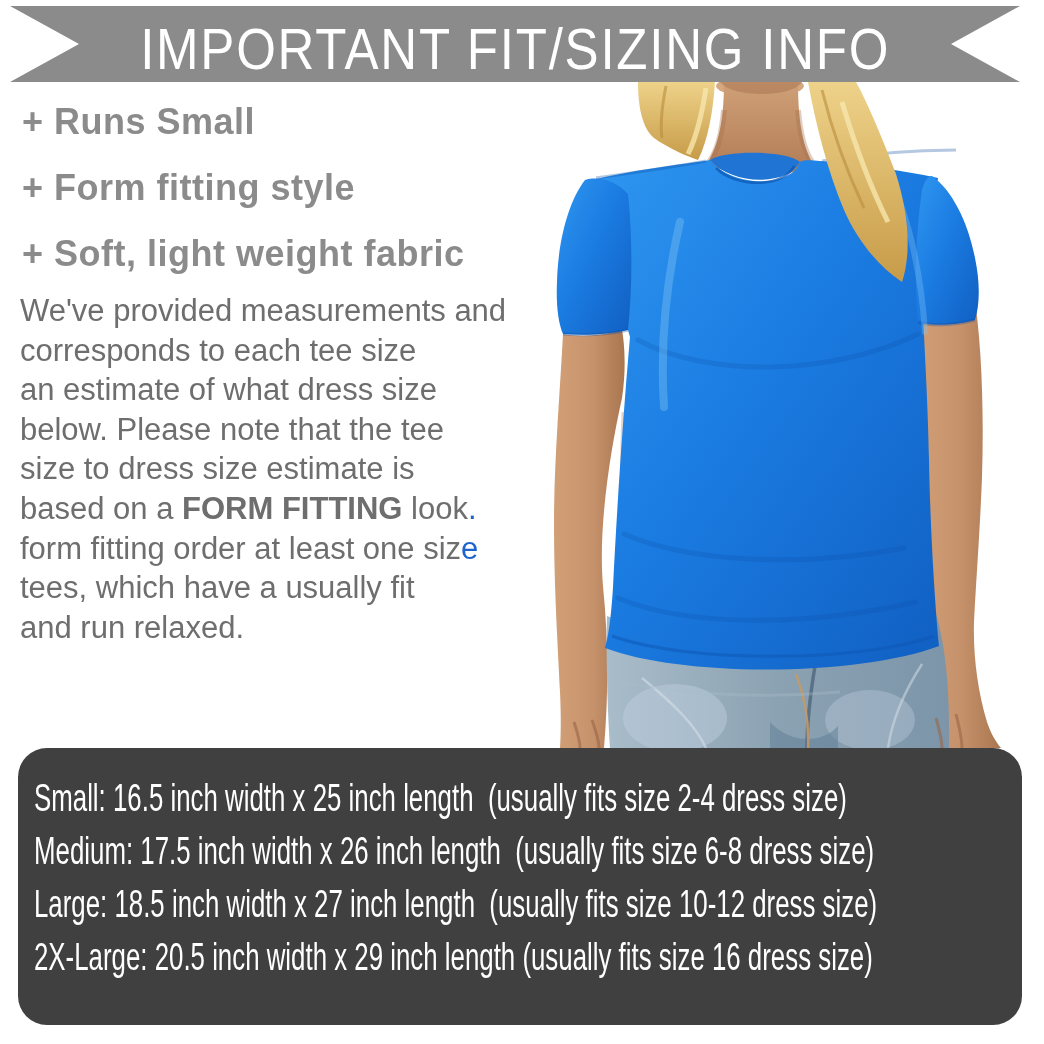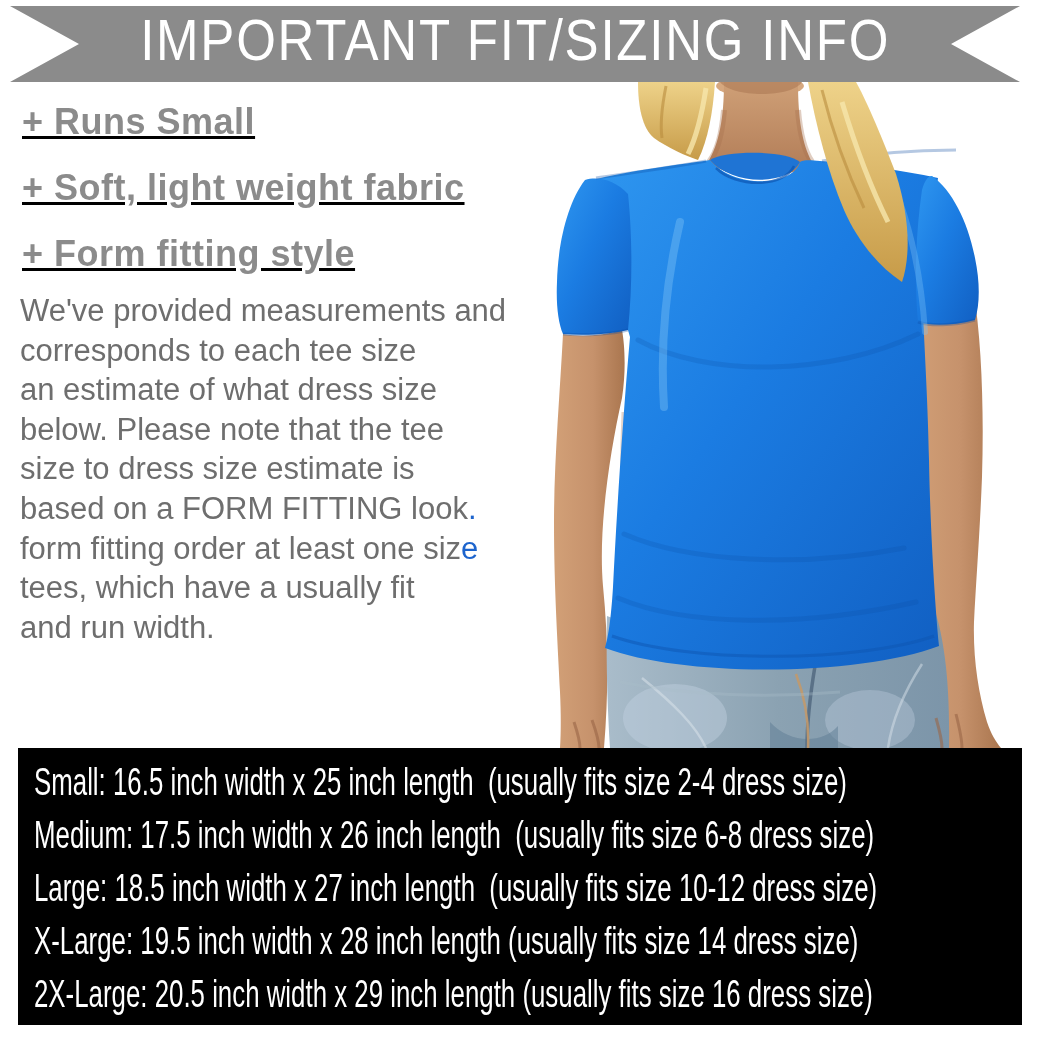--- a/index.html
+++ b/index.html
@@ -2,37 +2,37 @@
 <html><head>
 <meta charset="utf-8">
 <style>
   html,body{margin:0;padding:0;background:#fff;}
   .page{position:relative;width:1044px;height:1044px;background:#ffffff;overflow:hidden;
         font-family:"Liberation Sans", sans-serif;}
   
   .banner{position:absolute;left:10px;top:6px;width:1010px;height:76px;}
   .banner svg{position:absolute;left:0;top:0;}
   .banner-title{position:absolute;left:0;top:0;width:1010px;height:76px;
-                display:flex;align-items:flex-start;justify-content:center;}
+                display:flex;align-items:flex-end;justify-content:center;}
   .banner-title span{display:inline-block;color:#ffffff;font-size:58px;font-weight:400;
                 letter-spacing:2px;transform:scaleX(0.88);white-space:pre;}
   
-  .features{position:absolute;left:22px;top:100px;text-decoration:underline;}
+  .features{position:absolute;left:22px;top:100px;}
   .feature{font-size:36px;font-weight:bold;color:#8b8b8b;line-height:44px;
            margin-bottom:22px;white-space:pre;letter-spacing:0.5px;}
   
   .para{position:absolute;left:20px;top:291px;color:#6e6e6e;font-size:31px;line-height:39.6px;}
   .pl{white-space:pre;}
-  .pl .b{font-weight:normal;}
+  .pl .b{font-weight:bold;}
   .pl .blue{color:#1d64cd;}
   
   .photo{position:absolute;left:470px;top:82px;width:574px;height:666px;}
   
   .size-box{position:absolute;left:18px;top:748px;width:1004px;height:277px;
-            background:#000000;box-sizing:border-box;padding:8px 0 0 16px;overflow:hidden;}
+            background:#404040;box-sizing:border-box;padding:24px 0 0 16px;overflow:hidden;border-radius:29px;}
   .size-row{height:53px;line-height:53px;font-size:38px;color:#ffffff;}
   .size-row .cond{display:inline-block;transform:scaleX(0.68);transform-origin:0 50%;white-space:pre;}
 </style>
 </head>
 <body>
 
 <div class="page">
 
   <div class="banner">
     <svg width="1010" height="76" viewBox="0 0 1010 76">
@@ -136,37 +136,36 @@
            C410,50 395,16 386,0 Z"></path>
       <path d="M236,6 C232,32 226,56 218,72" stroke="#f6e6ab" stroke-width="5" fill="none" opacity="0.8"></path>
       <path d="M196,4 C192,24 190,42 192,56" stroke="#b98c3e" stroke-width="3" fill="none" opacity="0.6"></path>
       <path d="M372,20 C384,60 398,100 418,140" stroke="#f6e6ab" stroke-width="5" fill="none" opacity="0.8"></path>
       <path d="M352,8 C362,48 376,88 394,126" stroke="#b98c3e" stroke-width="3" fill="none" opacity="0.6"></path>
     </g>
   </svg>
 
   <div class="features">
     <div class="feature">+ Runs Small</div>
+    <div class="feature">+ Form fitting style</div>
     <div class="feature">+ Soft, light weight fabric</div>
-    <div class="feature">+ Form fitting style</div>
   </div>
 
   <div class="para">
     <div class="pl">We've provided measurements and</div>
     <div class="pl">corresponds to each tee size</div>
     <div class="pl">an estimate of what dress size</div>
     <div class="pl">below. Please note that the tee</div>
     <div class="pl">size to dress size estimate is</div>
     <div class="pl"><span>based on a </span><span class="b">FORM FITTING</span><span> look</span><span class="blue">.</span></div>
     <div class="pl"><span>form fitting order at least one siz</span><span class="blue">e</span></div>
     <div class="pl">tees, which have a usually fit</div>
-    <div class="pl">and run width.</div>
+    <div class="pl">and run relaxed.</div>
   </div>
 
   <div class="size-box">
     <div class="size-row"><span class="cond">Small: 16.5 inch width x 25 inch length  (usually fits size 2-4 dress size)</span></div>
     <div class="size-row"><span class="cond">Medium: 17.5 inch width x 26 inch length  (usually fits size 6-8 dress size)</span></div>
     <div class="size-row"><span class="cond">Large: 18.5 inch width x 27 inch length  (usually fits size 10-12 dress size)</span></div>
-    <div class="size-row"><span class="cond">X-Large: 19.5 inch width x 28 inch length (usually fits size 14 dress size)</span></div>
     <div class="size-row"><span class="cond">2X-Large: 20.5 inch width x 29 inch length (usually fits size 16 dress size)</span></div>
   </div>
 
 </div>
 
 </body></html>

